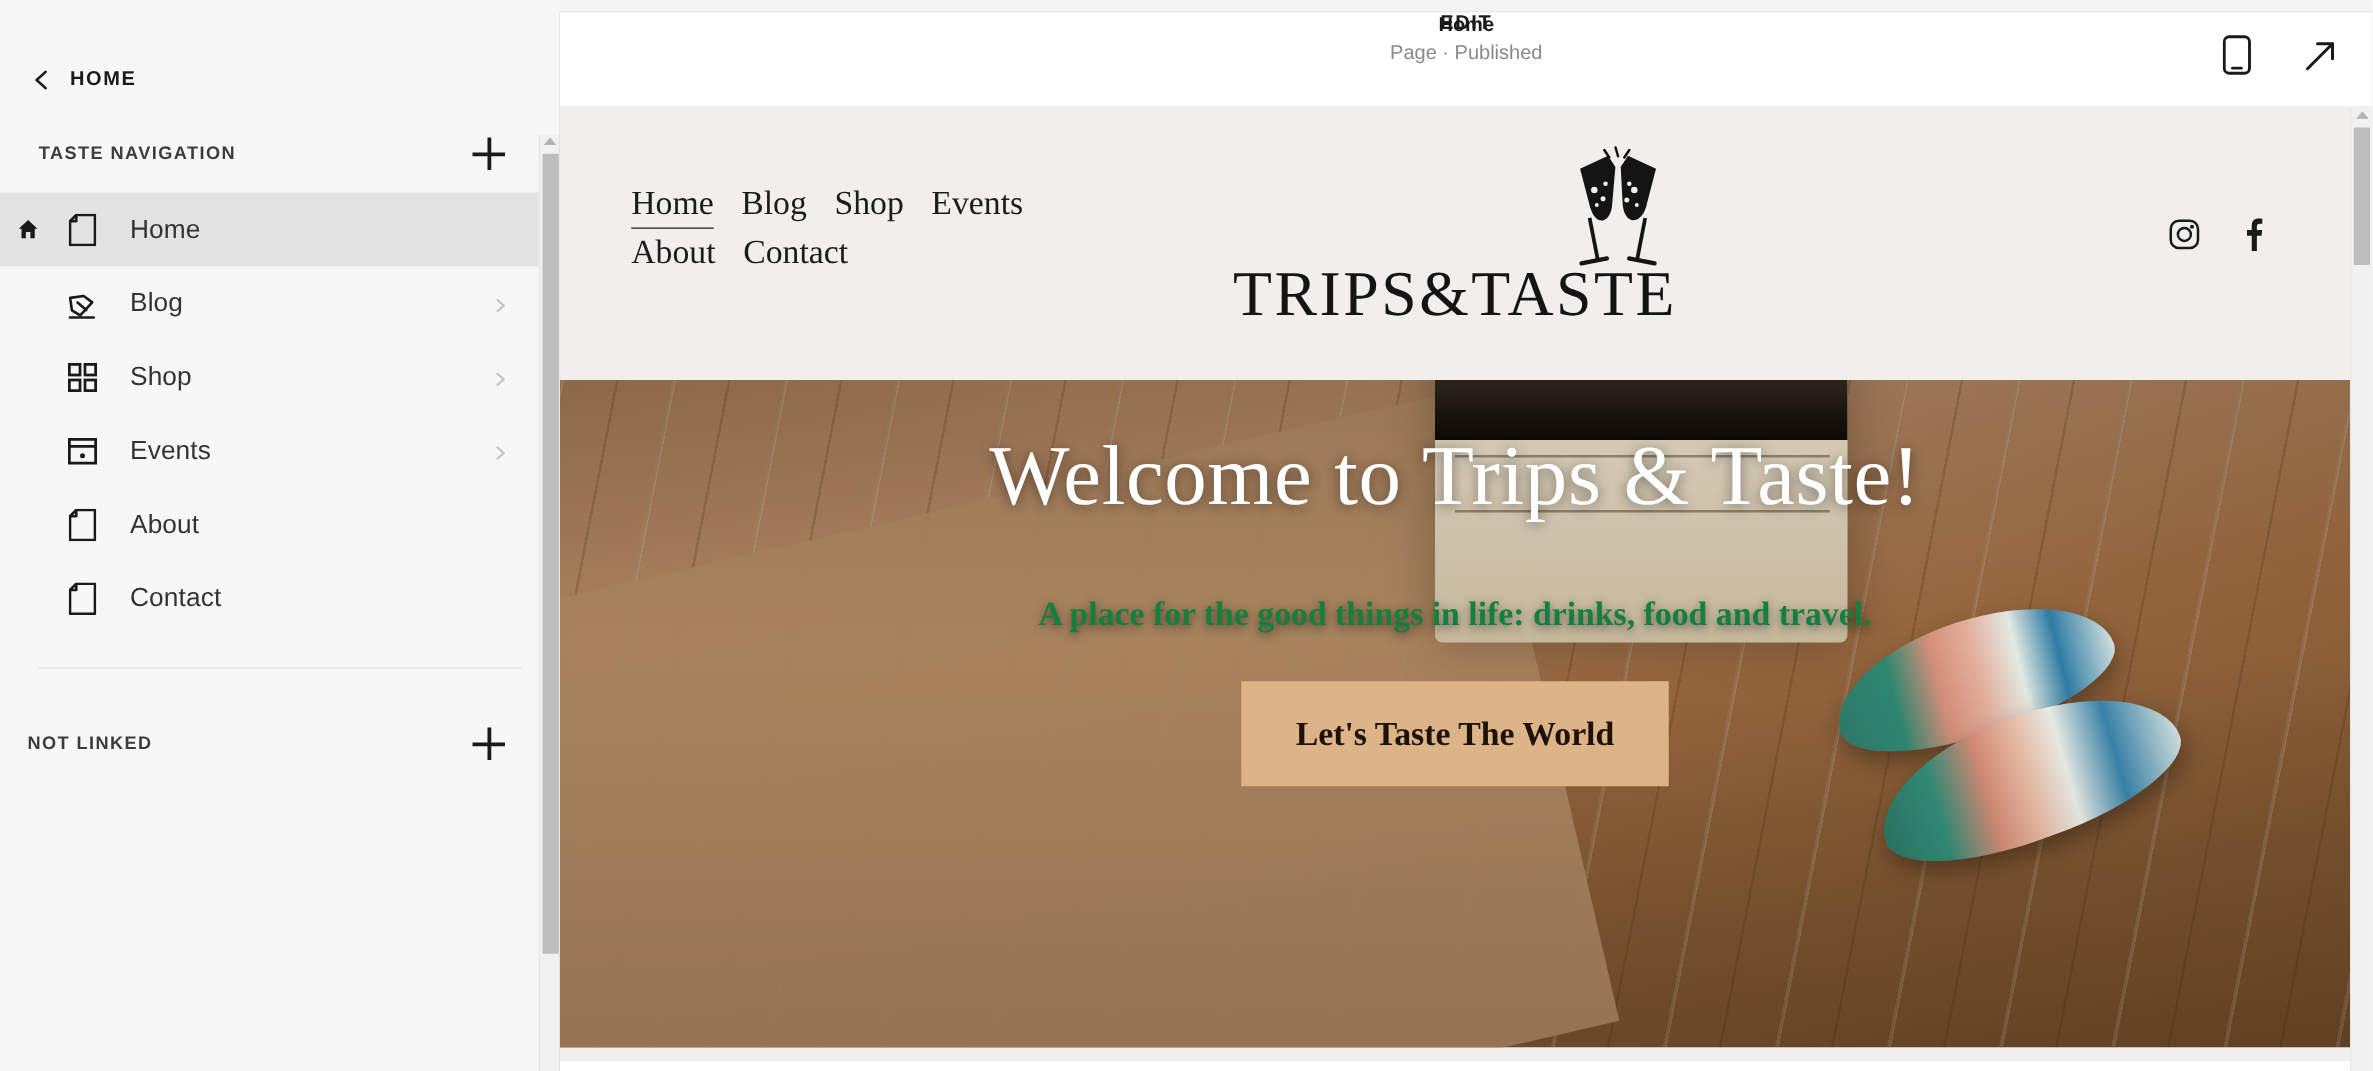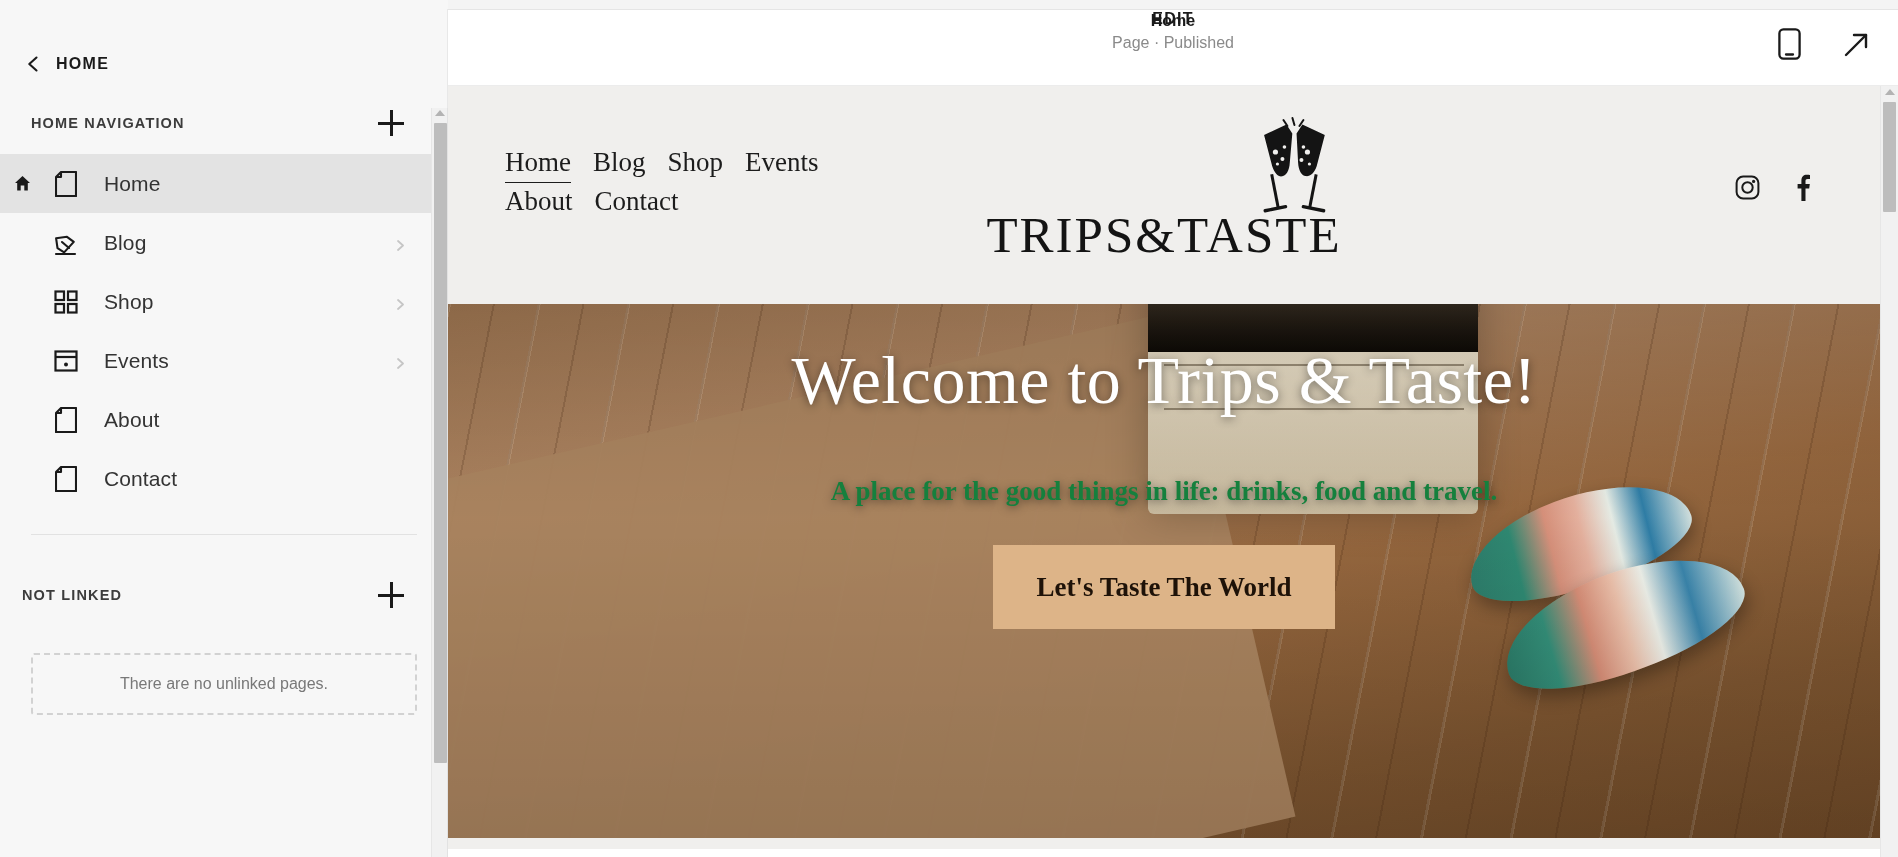--- a/index.html
+++ b/index.html
@@ -263,21 +263,21 @@
     <div class="sb-back">
       <span class="chev-left">
         <svg width="18" height="18" viewBox="0 0 18 18">
           <path d="M12.5 2.5 L5.3 9 L12.5 15.5" fill="none" stroke="#1a1a1a" stroke-width="2.1" stroke-linecap="round" stroke-linejoin="round"></path>
         </svg>
       </span>
       <span class="sb-back-label">HOME</span>
     </div>
 
     <div class="sb-section-head">
-      <span class="sb-section-title">HOME NAVIGATION</span>
+      <span class="sb-section-title">TASTE NAVIGATION</span>
       <span class="plus-btn"></span>
     </div>
 
     <div class="nav-list">
 
       <div class="nav-item active">
         <span class="nav-home-dot">
           <svg width="17" height="17" viewBox="0 0 17 17">
             <path d="M8.5 1 L16 8 L13.8 8 L13.8 15.6 L10.3 15.6 L10.3 10.6 L6.7 10.6 L6.7 15.6 L3.2 15.6 L3.2 8 L1 8 Z" fill="#1a1a1a"></path>
           </svg>
@@ -368,23 +368,20 @@
     </div>
 
     <div class="sb-divider"></div>
 
     <div class="nl-head">
       <span class="sb-section-title">NOT LINKED</span>
       <span class="plus-btn"></span>
     </div>
 
 
-    <div class="nl-empty">
-      <span>There are no unlinked pages.</span>
-    </div>
 
     <div class="sb-scroll">
       <span class="sb-scroll-up"></span>
       <span class="sb-scroll-thumb"></span>
     </div>
   </aside>
 
   <section class="preview">
 
     <div class="toolbar">

